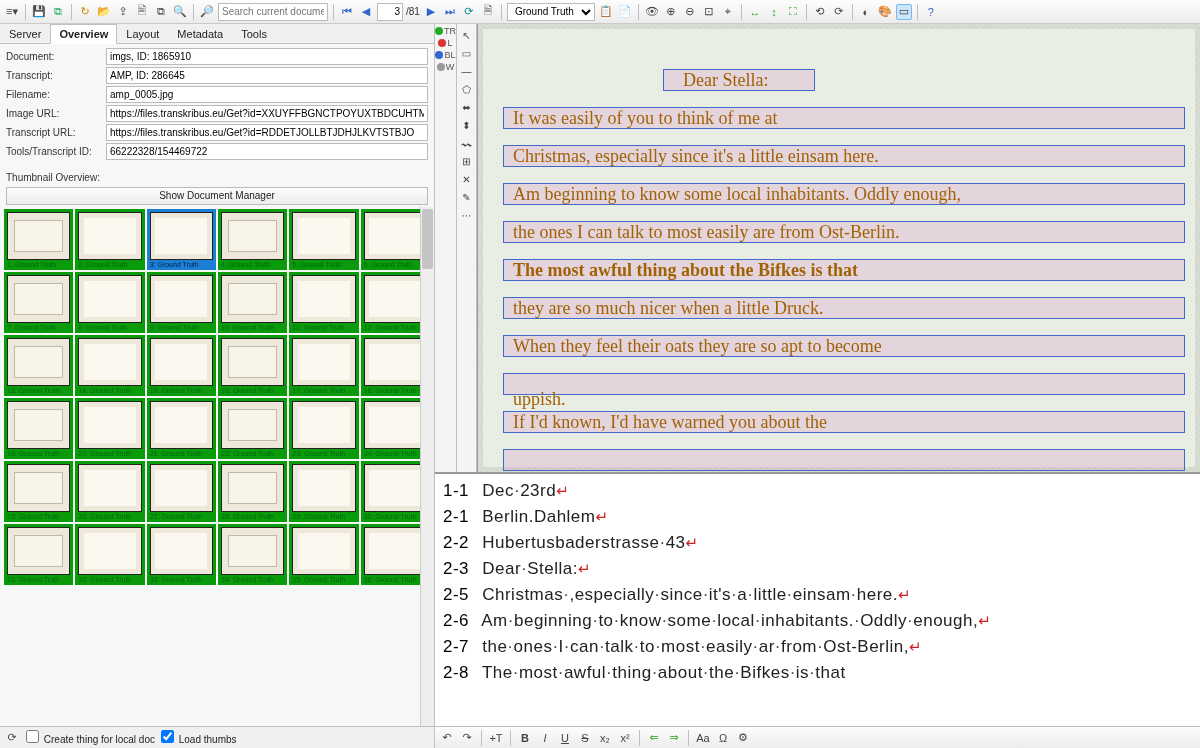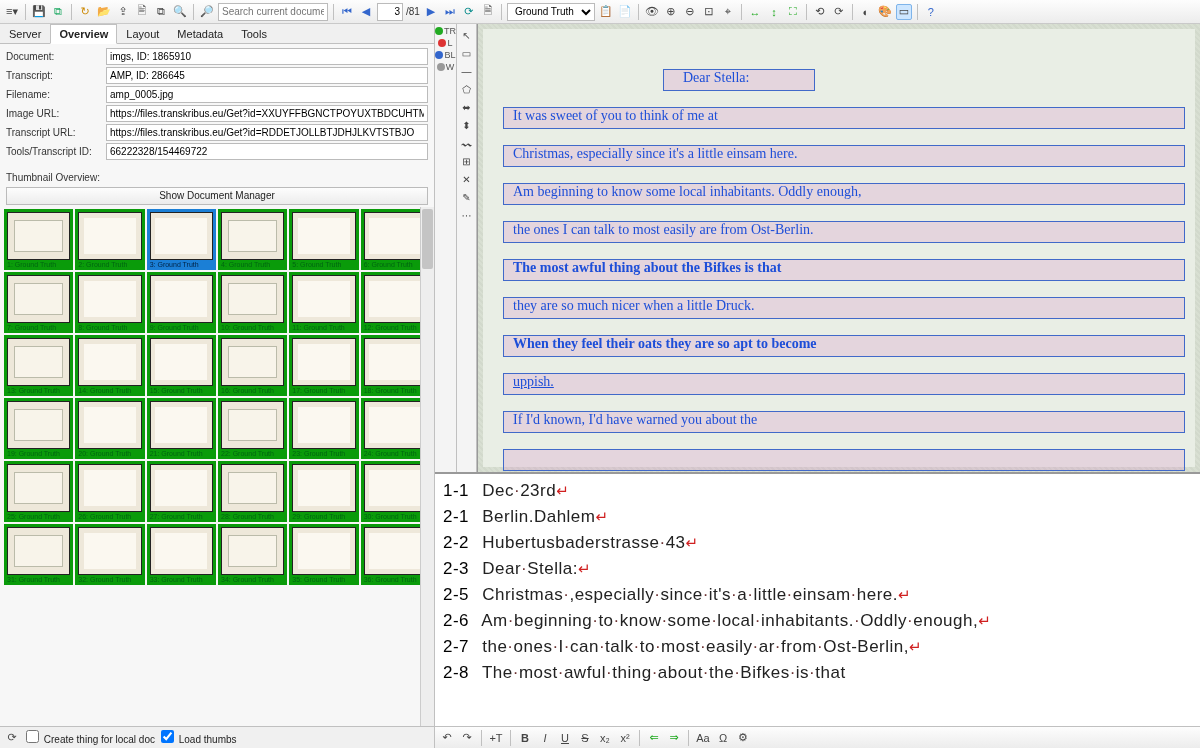--- a/index.html
+++ b/index.html
@@ -52,21 +52,21 @@
 .side-labels div { display:flex; align-items:center; gap:1px;}
 .dot { width:8px; height:8px; border-radius:50%; }
 .dot.g{background:#2a2;} .dot.r{background:#d33;} .dot.b{background:#36c;} .dot.gr{background:#999;}
 
 .tool-col { width:20px; background:#f4f4f4; border-right:1px solid #c0c0c0; display:flex; flex-direction:column; align-items:center; padding-top:4px; gap:4px;}
 .tool-col .ticon { width:14px; height:14px; font-size:10px;}
 
 .canvas { flex:1; background: repeating-linear-gradient(45deg,#d8dfd2,#d8dfd2 2px,#d2d9cc 2px,#d2d9cc 4px); position:relative; overflow:hidden; border-left:1px solid #999;}
 .page { position:absolute; left:5px; top:5px; right:5px; bottom:5px; background:#e9eee5; }
 .hl-line { position:absolute; left:20px; right:10px; height:22px; border:1px solid #4169c9; background:rgba(216,140,200,0.25);}
-.hw { position:absolute; font-family: "Segoe Script", cursive; color:#1d4ed8; font-size:14px; white-space:nowrap;}
+.hw { position:absolute; font-family: "Segoe Script", cursive; color:#a16207; font-size:18px; white-space:nowrap;}
 
 
 .transcript { height:254px; border-top:2px solid #999; background:#fff; overflow:auto; padding:4px 8px; }
 .tline { font-size:17px; line-height:26px; font-family: "Segoe UI", sans-serif; letter-spacing:0.5px;}
 .tnum { color:#000000; display:inline-block; min-width:34px; }
 .dotsep::before { content:"·"; color:#6a3030; }
 .ret { color:#d02020; font-size:15px; }
 
 .trans-toolbar { height:22px; border-top:1px solid #c0c0c0; background:linear-gradient(#fdfdfd,#ececec); display:flex; align-items:center; gap:4px; padding:0 4px;}
 .trans-toolbar .ticon{font-size:11px;}
@@ -428,35 +428,35 @@
         <span class="ticon">⊞</span>
         <span class="ticon">✕</span>
         <span class="ticon">✎</span>
         <span class="ticon">⋯</span>
       </div>
       <div class="canvas">
         <div class="page" id="page">
             <div class="hl-line" style="top: 40px; left: 180px; right: 380px;"></div>
             <div class="hw" style="top: 41px; left: 200px;">Dear Stella:</div>
             <div class="hl-line" style="top: 78px;"></div>
-            <div class="hw" style="top: 79px; left: 30px;">It was sweet of you to think of me at</div>
+            <div class="hw" style="top: 79px; left: 30px;">It was easily of you to think of me at</div>
             <div class="hl-line" style="top: 116px;"></div>
             <div class="hw" style="top: 117px; left: 30px;">Christmas, especially since it's a little einsam here.</div>
             <div class="hl-line" style="top: 154px;"></div>
             <div class="hw" style="top: 155px; left: 30px;">Am beginning to know some local inhabitants. Oddly enough,</div>
             <div class="hl-line" style="top: 192px;"></div>
             <div class="hw" style="top: 193px; left: 30px;">the ones I can talk to most easily are from Ost-Berlin.</div>
             <div class="hl-line" style="top: 230px;"></div>
             <div class="hw" style="top: 231px; left: 30px; font-weight: bold;">The most awful thing about the Bifkes is that</div>
             <div class="hl-line" style="top: 268px;"></div>
             <div class="hw" style="top: 269px; left: 30px;">they are so much nicer when a little Druck.</div>
             <div class="hl-line" style="top: 306px;"></div>
-            <div class="hw" style="top: 307px; left: 30px; font-weight: bold;">When they feel their oats they are so apt to become</div>
+            <div class="hw" style="top: 307px; left: 30px;">When they feel their oats they are so apt to become</div>
             <div class="hl-line" style="top: 344px;"></div>
-            <div class="hw" style="top: 345px; left: 30px; text-decoration: underline;">uppish.</div>
+            <div class="hw" style="top: 360px; left: 30px;">uppish.</div>
             <div class="hl-line" style="top: 382px;"></div>
             <div class="hw" style="top: 383px; left: 30px;">If I'd known, I'd have warned you about the</div>
             <div class="hl-line" style="top: 420px;"></div>
           </div>
       </div>
     </div>
 
     <div class="transcript" id="transcript">
         <div class="tline"><span class="tnum">1-1</span> Dec<span class="dotsep"></span>23rd<span class="ret">↵</span></div>
         <div class="tline"><span class="tnum">2-1</span> Berlin.Dahlem<span class="ret">↵</span></div>

